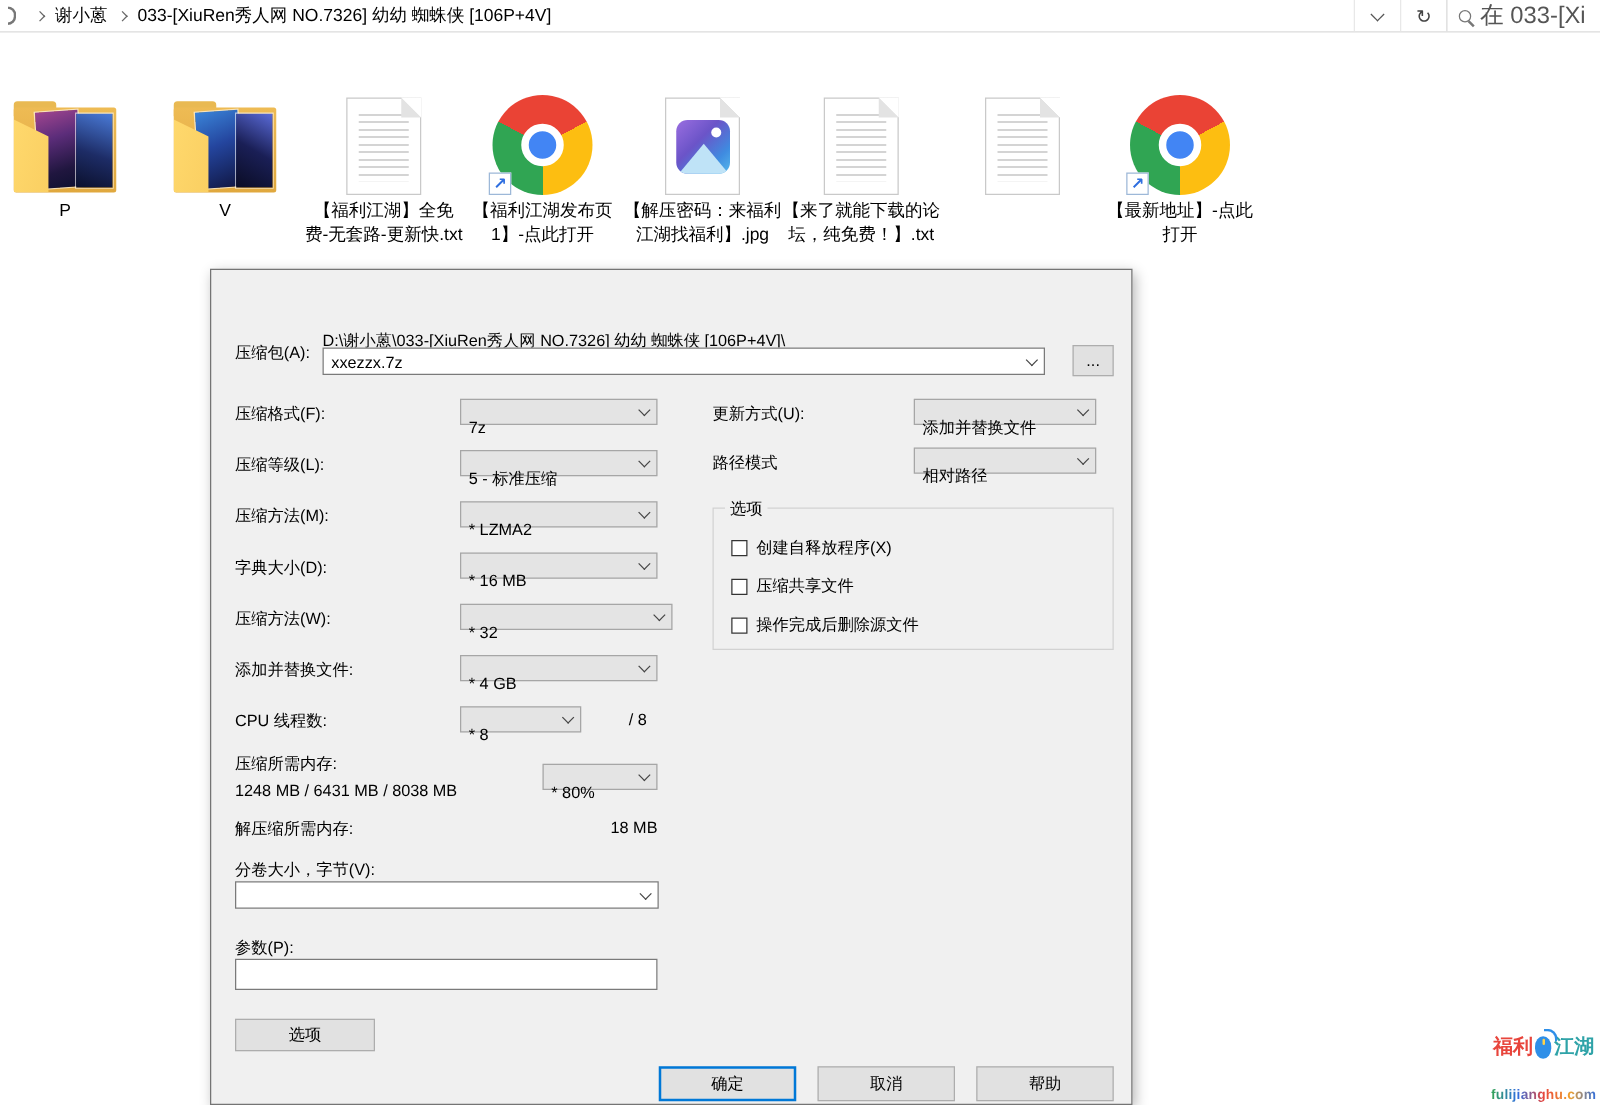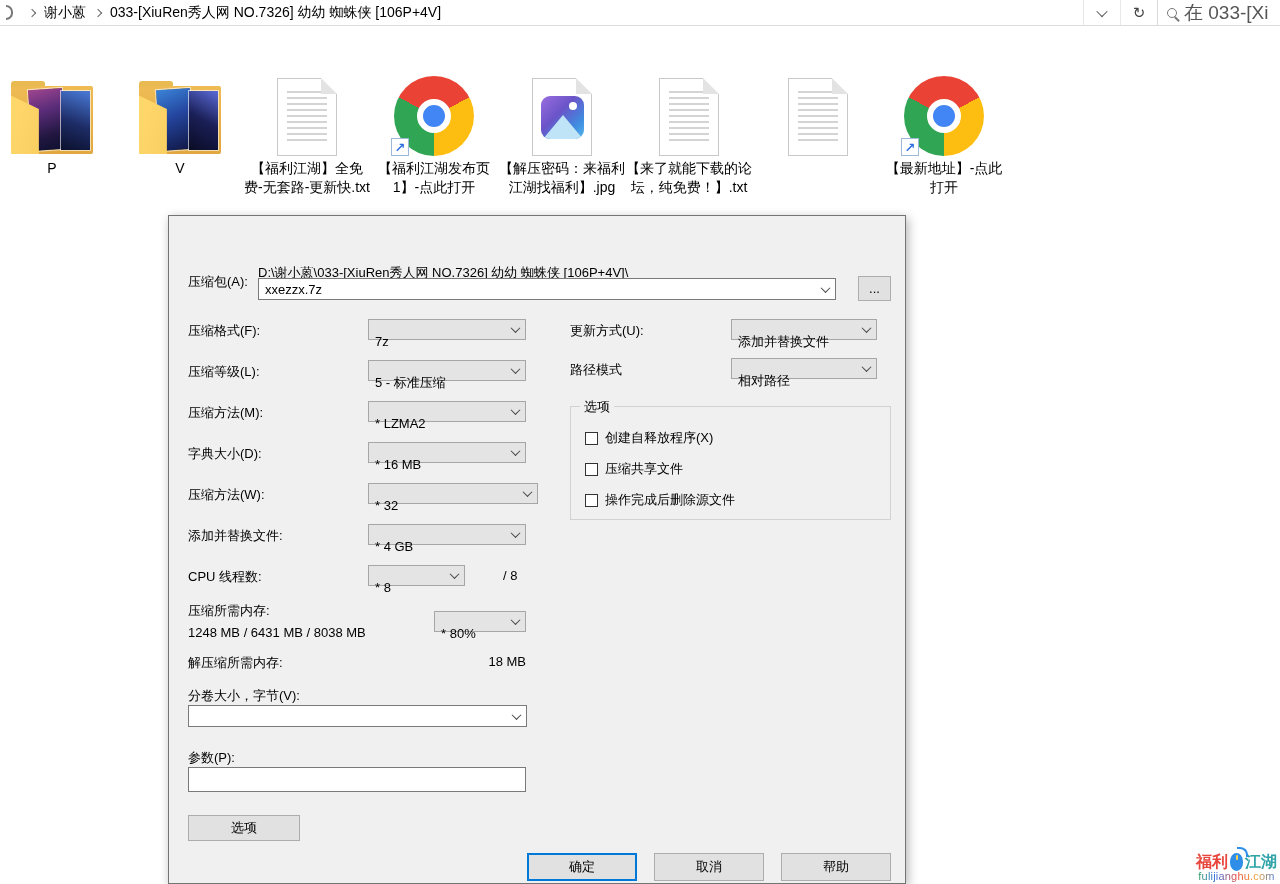--- a/index.html
+++ b/index.html
@@ -108,23 +108,23 @@
   .wm-top { display:flex; align-items:center; justify-content:center; gap:2px;
             font-size:16px; font-weight:bold; }
   .wm-left  { color:#e8453c; text-shadow:0 0 1px #fff; }
   .wm-right { color:#2fa3a8; text-shadow:0 0 1px #fff; }
   .mouse { position:relative; width:13px; height:18px; background:#2f8fe8; border-radius:7px/9px; flex:none; }
   .mouse::before { content:""; position:absolute; left:5.5px; top:2px; width:2px; height:5px;
                    background:#ffd24a; border-radius:1px; }
   .mouse::after { content:""; position:absolute; right:-5px; top:-6px; width:9px; height:8px;
                   border:2px solid #2f8fe8; border-bottom:none; border-left:none;
                   border-radius:0 8px 0 0; }
-  .wm-domain { font-size:11px; font-weight:normal; letter-spacing:.2px;
+  .wm-domain { font-size:11px; font-weight:bold; letter-spacing:.2px;
                background:linear-gradient(90deg,#35a553 0%,#2f6fe0 25%,#e8453c 50%,#f0a02c 75%,#2f6fe0 100%);
-               -webkit-background-clip:text; background-clip:text; color:transparent; }
+               -webkit-background-clip:text; background-clip:text; color:transparent;margin-top:24px; }
 </style>
 </head>
 <body>
 
 <div class="topbar">
   <div class="crumbs">
     <span class="part"></span>
     <span class="chev"></span>
     <span>谢小蒽</span>
     <span class="chev"></span>

